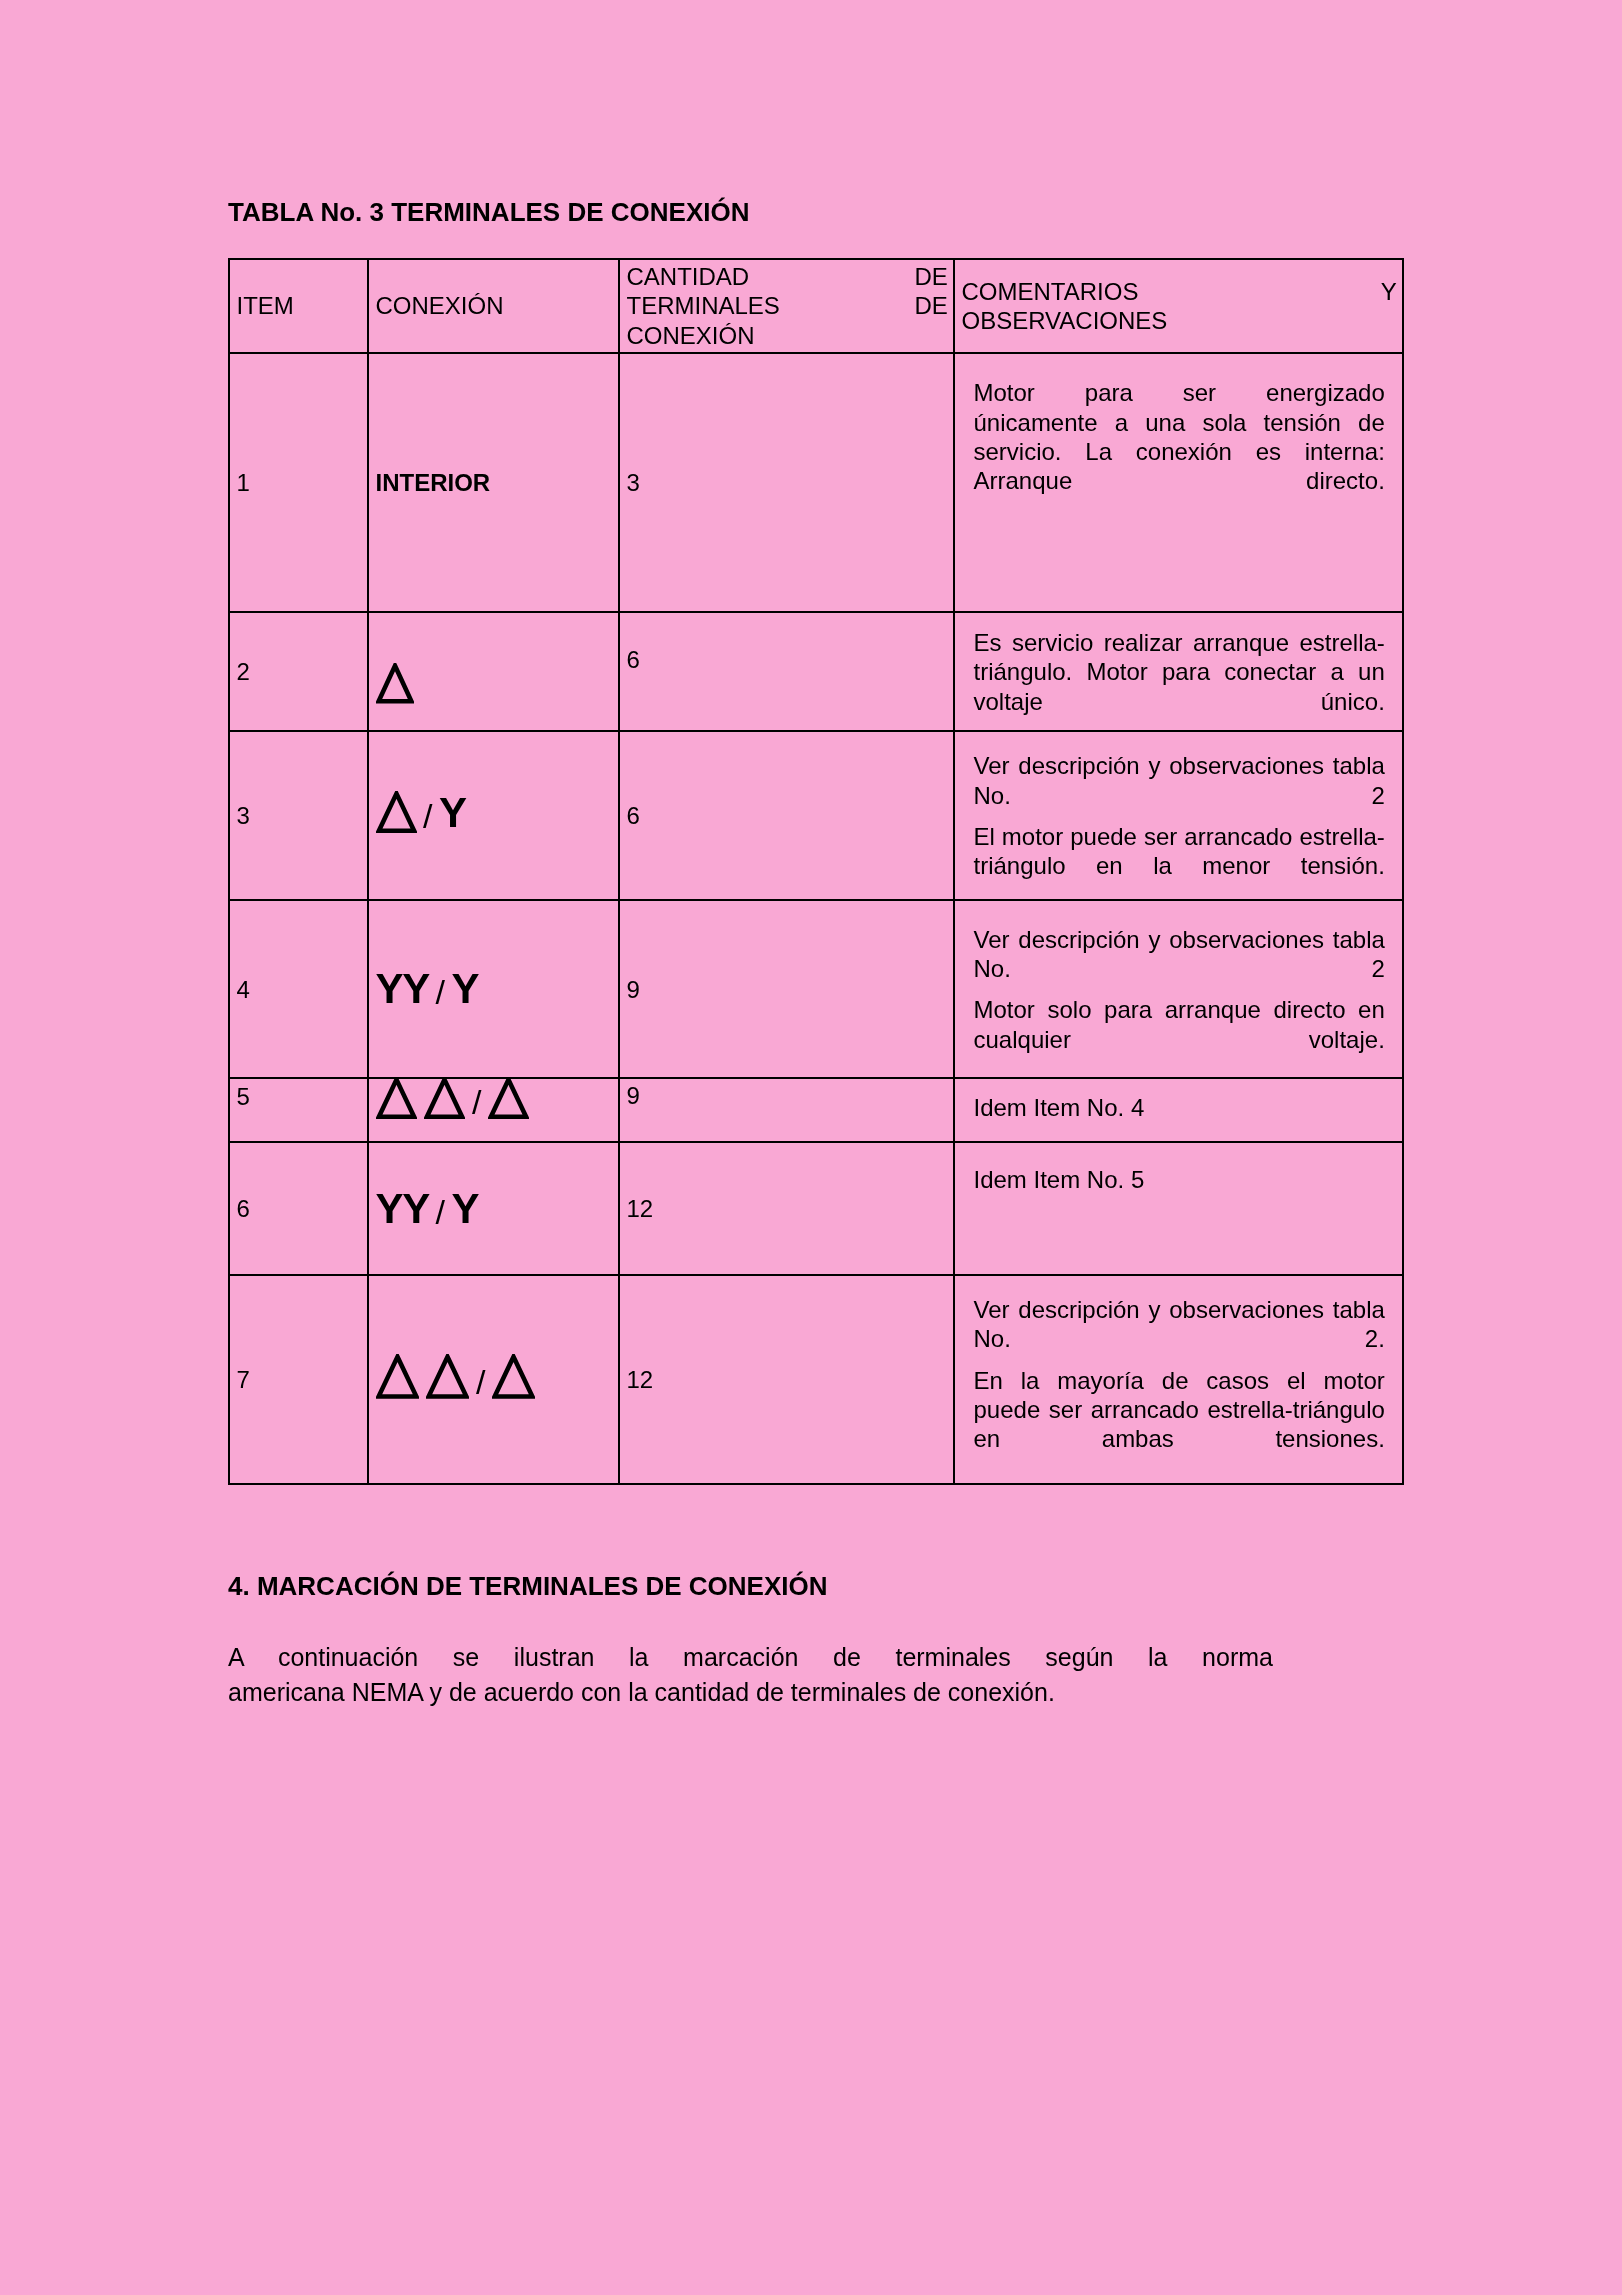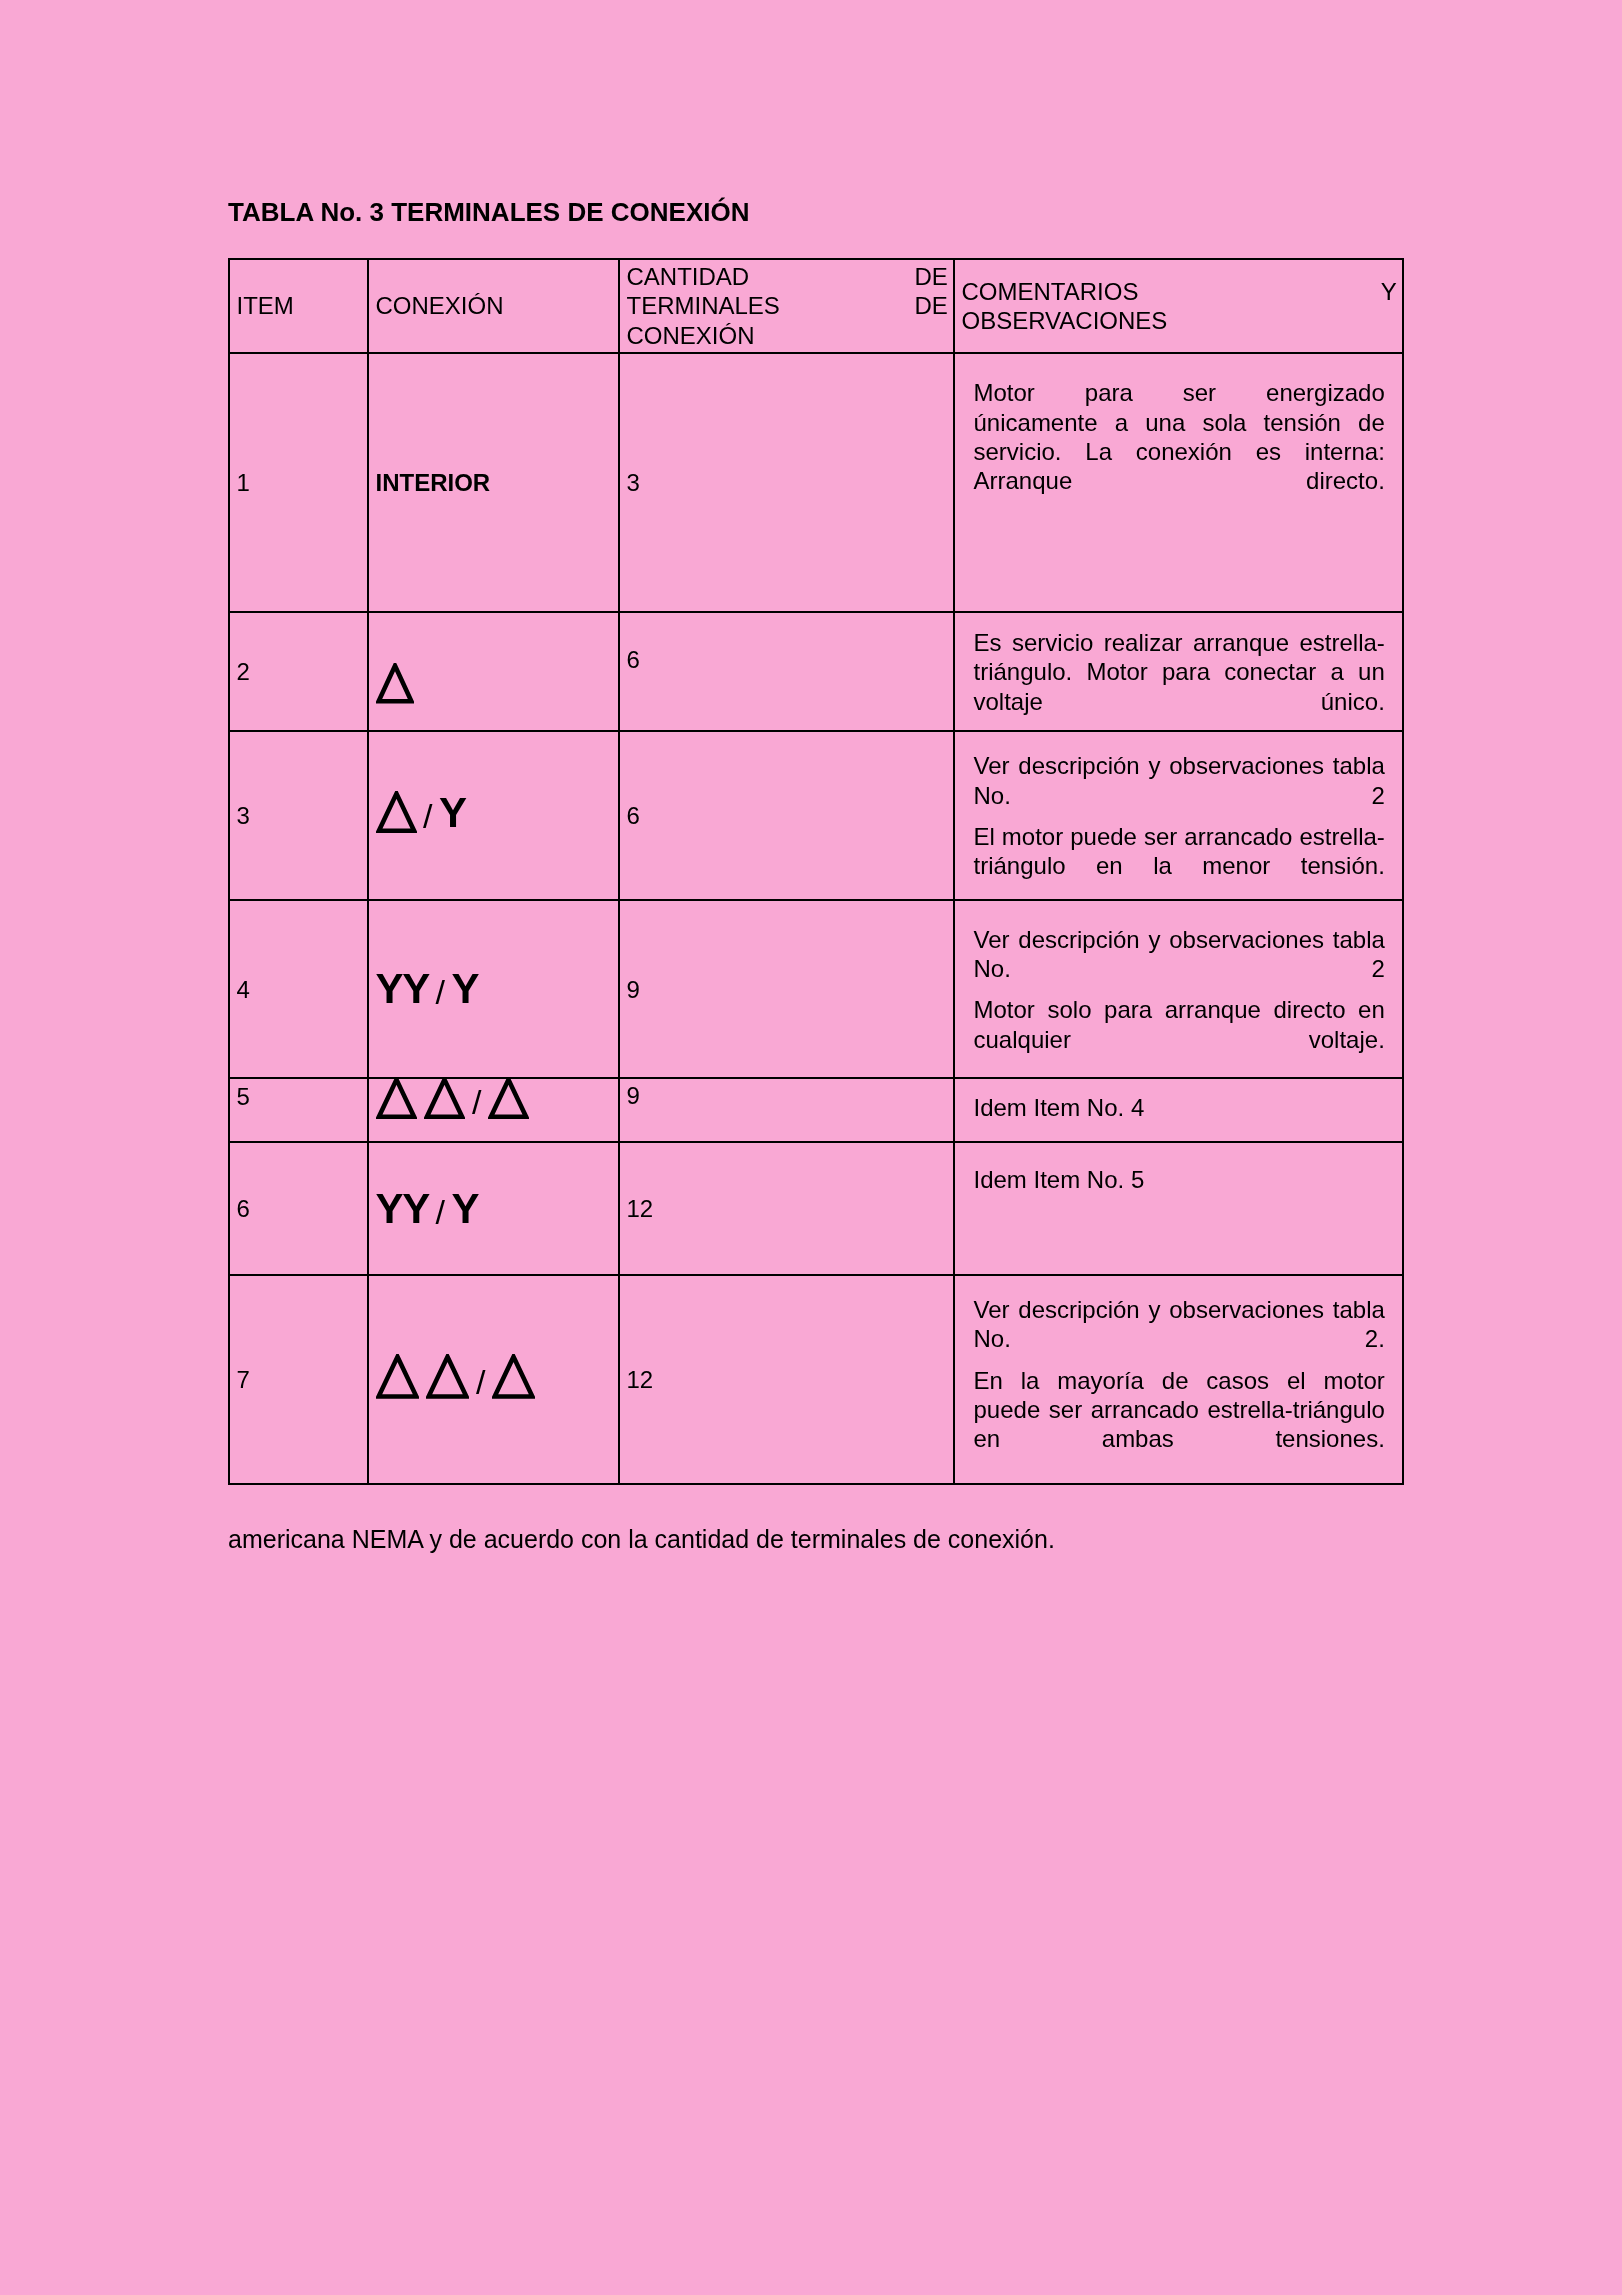--- a/index.html
+++ b/index.html
@@ -309,20 +309,22 @@
           <td class="cant">12</td>
           <td class="obs top" style="padding-top:6.5px;">
             <p class="j">Ver descripción y observaciones tabla No. 2.</p>
             <p class="j">En la mayoría de casos el motor puede ser arrancado estrella-triángulo en ambas tensiones.</p>
           </td>
         </tr>
 
       </tbody>
     </table>
 
+    <h2 class="section-heading">4. MARCACIÓN DE TERMINALES DE CONEXIÓN</h2>
 
     <div class="body-para">
+      <div style="text-align:justify;text-align-last:justify;">A continuación se ilustran la marcación de terminales según la norma</div>
       <div class="lastline">americana NEMA  y de acuerdo con la cantidad de terminales de conexión.</div>
     </div>
 
   </div>
 </div>
 
 
 </body></html>

